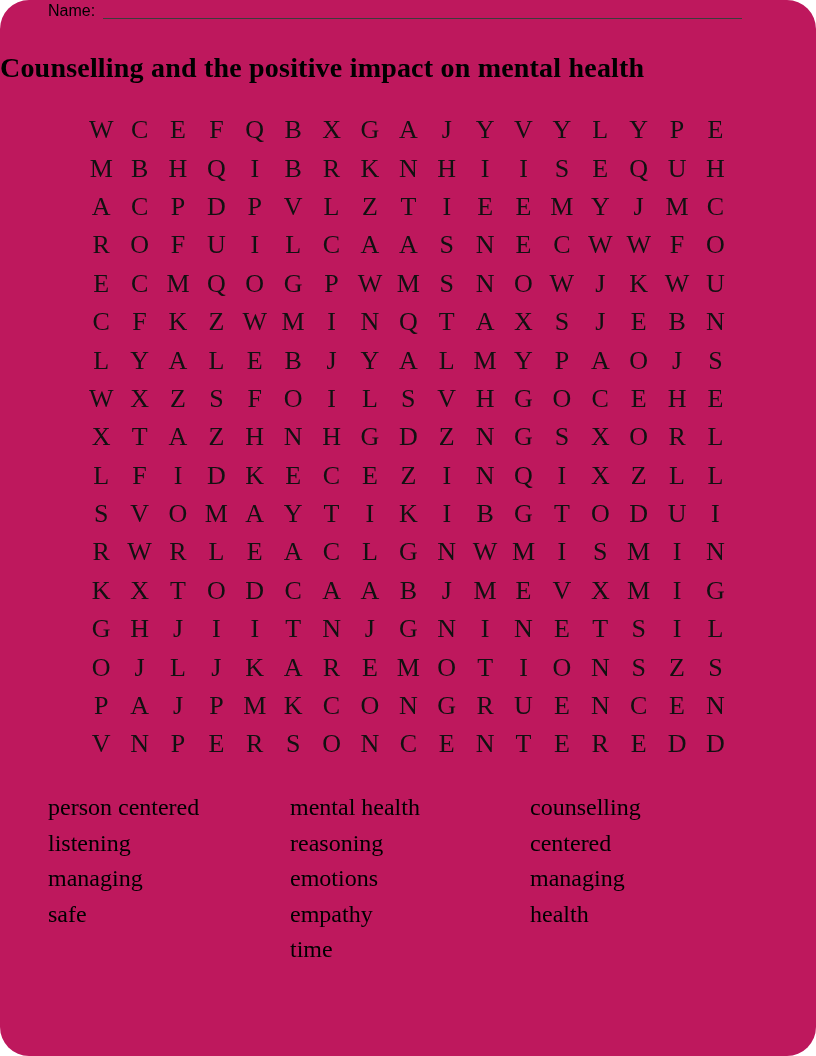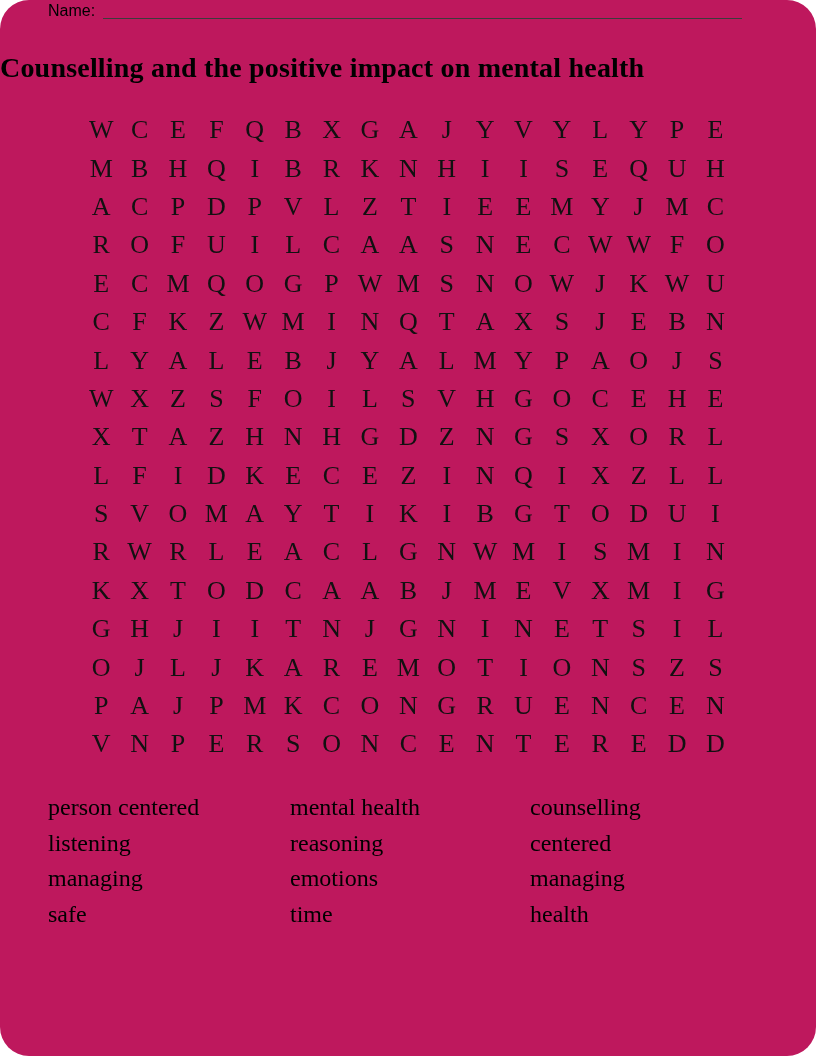--- a/index.html
+++ b/index.html
@@ -397,20 +397,21 @@
     <div class="word-col col-0">
         <div>person centered</div>
         <div>listening</div>
         <div>managing</div>
         <div>safe</div>
       </div>
     <div class="word-col col-1">
         <div>mental health</div>
         <div>reasoning</div>
         <div>emotions</div>
+        <div>empathy</div>
         <div>time</div>
       </div>
     <div class="word-col col-2">
         <div>counselling</div>
         <div>centered</div>
         <div>managing</div>
         <div>health</div>
       </div>
   </div>
 

